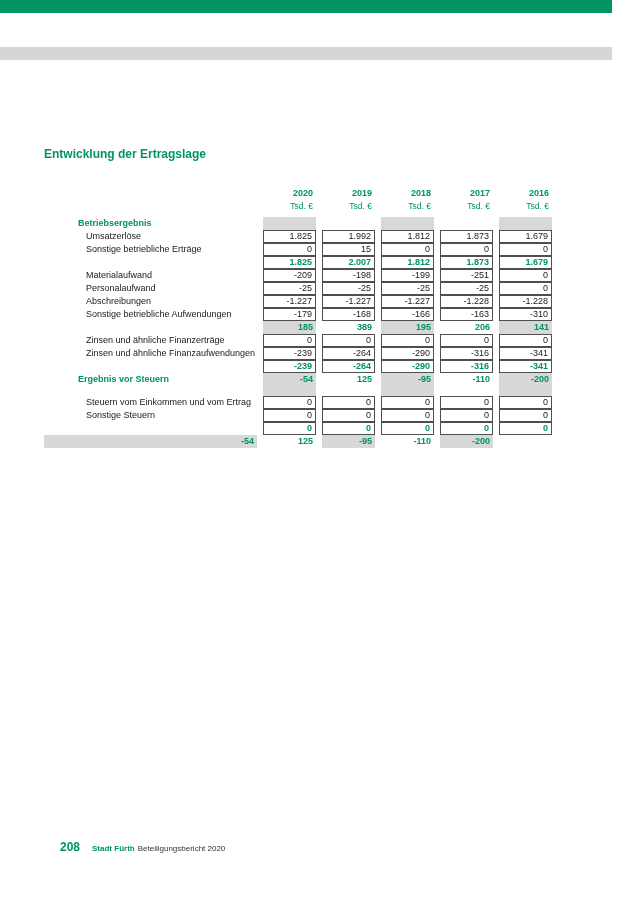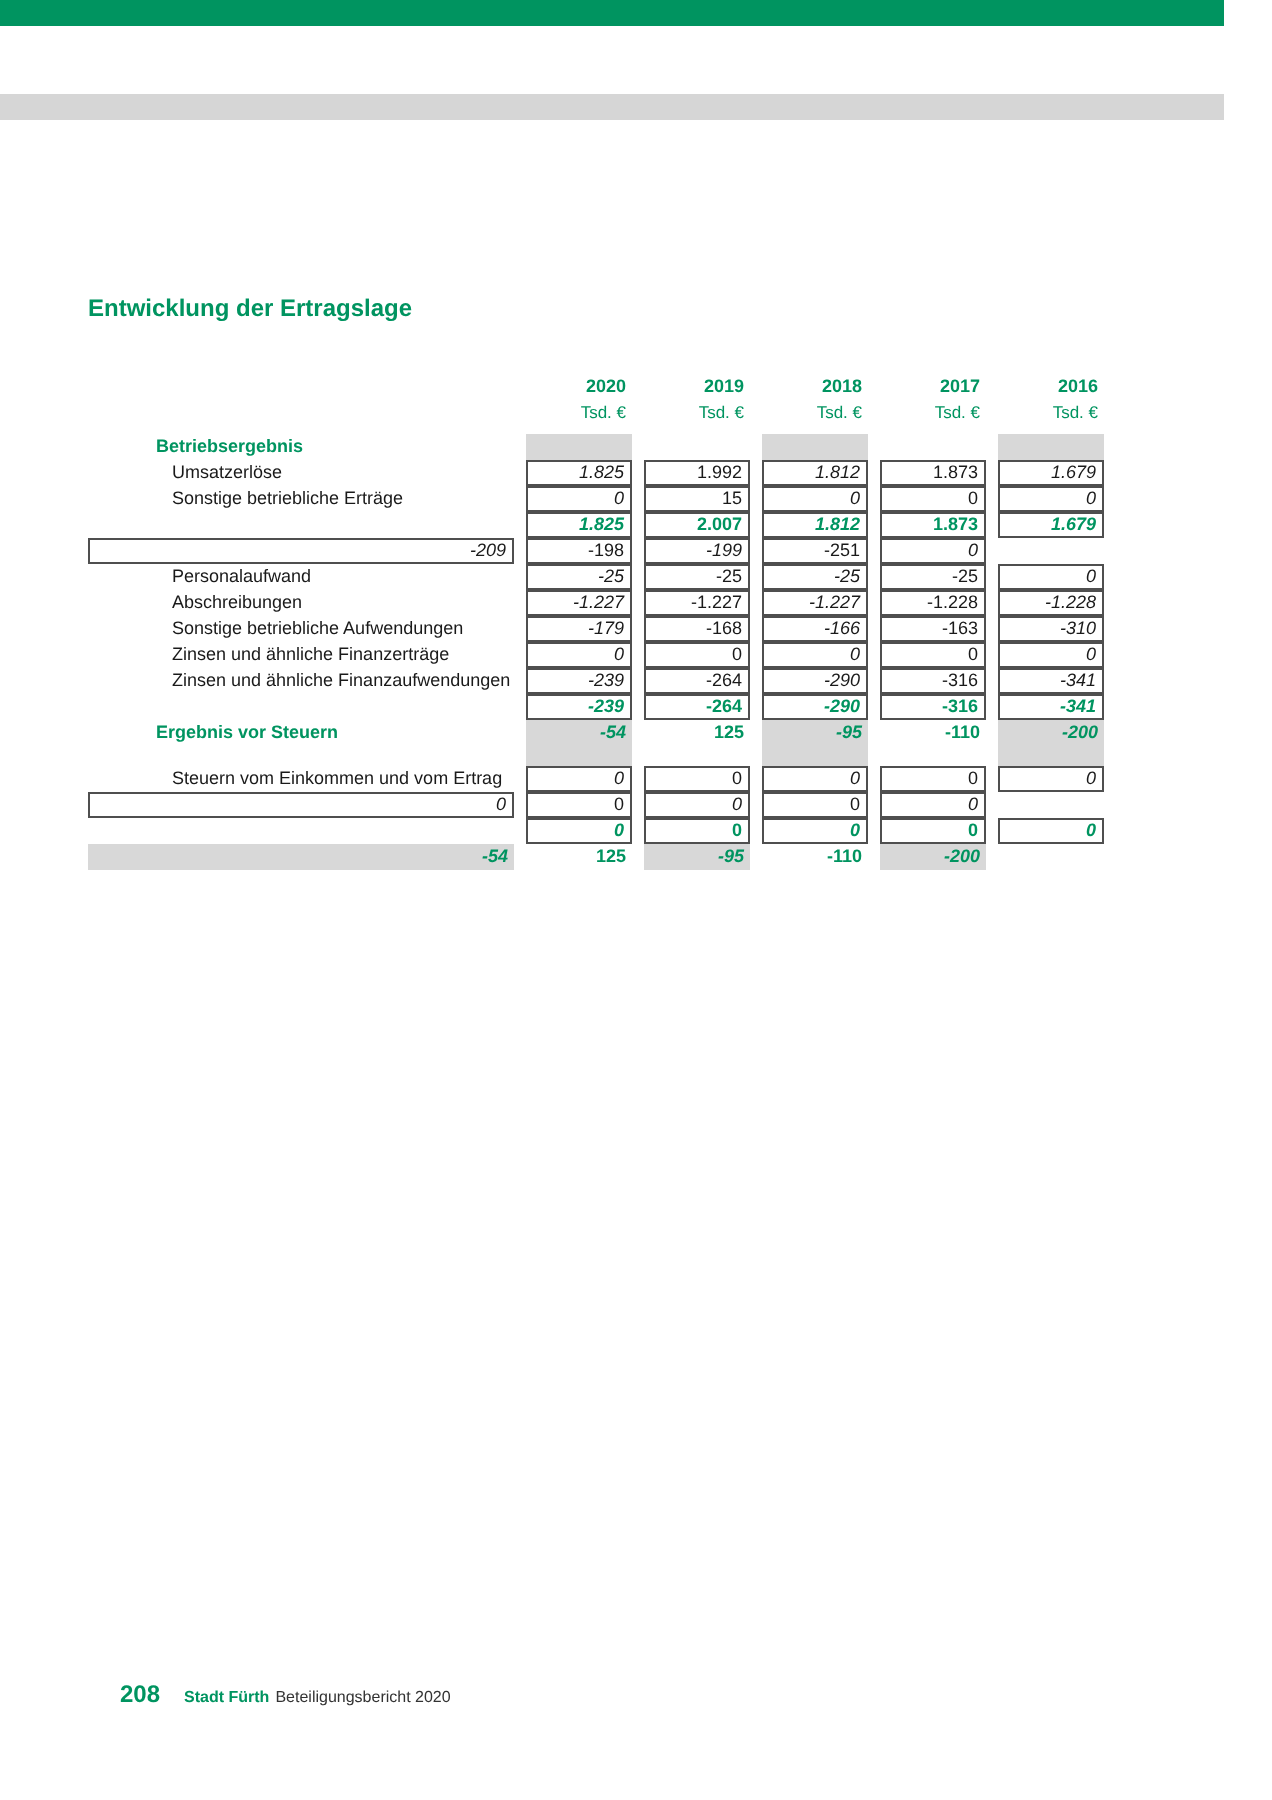--- a/index.html
+++ b/index.html
@@ -22,21 +22,21 @@
   .trow.r-spacer { height: 10px; }
   .lbl { font-size: 9px; line-height: 13px; color: #1a1a1a; white-space: nowrap; overflow: hidden; }
   .lbl.sub { padding-left: 42px; }
   .lbl.sec { padding-left: 34px; color: var(--green); font-weight: bold; }
   .vcell {
     height: 100%; font-size: 9px; line-height: 13px;
     text-align: right; padding-right: 3px; color: #1a1a1a; white-space: nowrap;
   }
   .vcell.year { color: var(--green); font-weight: bold; }
   .vcell.unit { color: var(--green); font-size: 8.5px; }
-  .vcell.shaded { background: var(--shade); font-style: italic; }
+  .vcell.shaded { background: var(--shade); }
   .vcell.boxed { border: 1px solid var(--border); background: #fff; line-height: 11px; }
   .vcell.boxed.shaded { background: #fff; }
   .vcell.green { color: var(--green); font-weight: bold; }
   .footer { position: absolute; top: 840px; left: 44px; display: flex; align-items: baseline; margin-left: 16px; }
   .footer .pagenum { font-size: 12px; font-weight: bold; color: var(--green); }
   .footer .brand { font-size: 8px; font-weight: bold; color: var(--green); margin-left: 12px; }
   .footer .ftext { font-size: 8px; color: #333; margin-left: 3px; }
 </style>
 </head>
 <body>
@@ -91,20 +91,21 @@
       </div>
       <div class="trow r-subtotal">
         <div class="lbl sub"></div>
         <div class="vcell shaded boxed green">1.825</div>
         <div class="vcell boxed green">2.007</div>
         <div class="vcell shaded boxed green">1.812</div>
         <div class="vcell boxed green">1.873</div>
         <div class="vcell shaded boxed green">1.679</div>
       </div>
       <div class="trow r-data">
+        <div class="lbl sub">Materialaufwand</div>
         <div class="vcell shaded boxed">-209</div>
         <div class="vcell boxed">-198</div>
         <div class="vcell shaded boxed">-199</div>
         <div class="vcell boxed">-251</div>
         <div class="vcell shaded boxed">0</div>
       </div>
       <div class="trow r-data">
         <div class="lbl sub">Personalaufwand</div>
         <div class="vcell shaded boxed">-25</div>
         <div class="vcell boxed">-25</div>
@@ -120,20 +121,28 @@
         <div class="vcell boxed">-1.228</div>
         <div class="vcell shaded boxed">-1.228</div>
       </div>
       <div class="trow r-data">
         <div class="lbl sub">Sonstige betriebliche Aufwendungen</div>
         <div class="vcell shaded boxed">-179</div>
         <div class="vcell boxed">-168</div>
         <div class="vcell shaded boxed">-166</div>
         <div class="vcell boxed">-163</div>
         <div class="vcell shaded boxed">-310</div>
+      </div>
+      <div class="trow r-result">
+        <div class="lbl sub"></div>
+        <div class="vcell shaded green">185</div>
+        <div class="vcell green">389</div>
+        <div class="vcell shaded green">195</div>
+        <div class="vcell green">206</div>
+        <div class="vcell shaded green">141</div>
       </div>
       <div class="trow r-data">
         <div class="lbl sub">Zinsen und ähnliche Finanzerträge</div>
         <div class="vcell shaded boxed">0</div>
         <div class="vcell boxed">0</div>
         <div class="vcell shaded boxed">0</div>
         <div class="vcell boxed">0</div>
         <div class="vcell shaded boxed">0</div>
       </div>
       <div class="trow r-data">
@@ -170,20 +179,21 @@
       </div>
       <div class="trow r-data">
         <div class="lbl sub">Steuern vom Einkommen und vom Ertrag</div>
         <div class="vcell shaded boxed">0</div>
         <div class="vcell boxed">0</div>
         <div class="vcell shaded boxed">0</div>
         <div class="vcell boxed">0</div>
         <div class="vcell shaded boxed">0</div>
       </div>
       <div class="trow r-data">
+        <div class="lbl sub">Sonstige Steuern</div>
         <div class="vcell shaded boxed">0</div>
         <div class="vcell boxed">0</div>
         <div class="vcell shaded boxed">0</div>
         <div class="vcell boxed">0</div>
         <div class="vcell shaded boxed">0</div>
       </div>
       <div class="trow r-subtotal">
         <div class="lbl sub"></div>
         <div class="vcell shaded boxed green">0</div>
         <div class="vcell boxed green">0</div>

